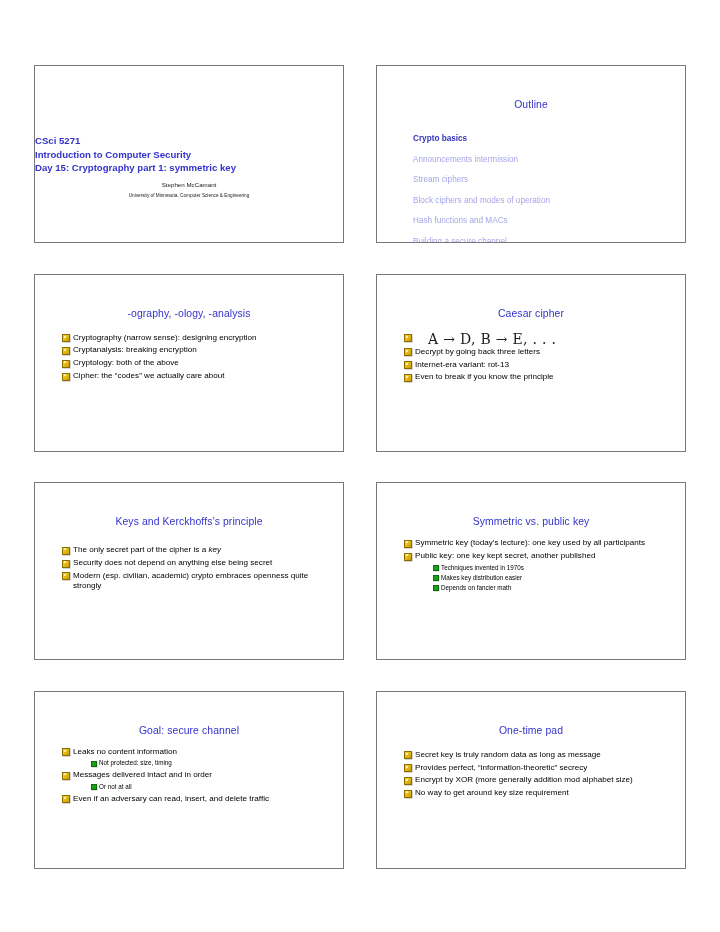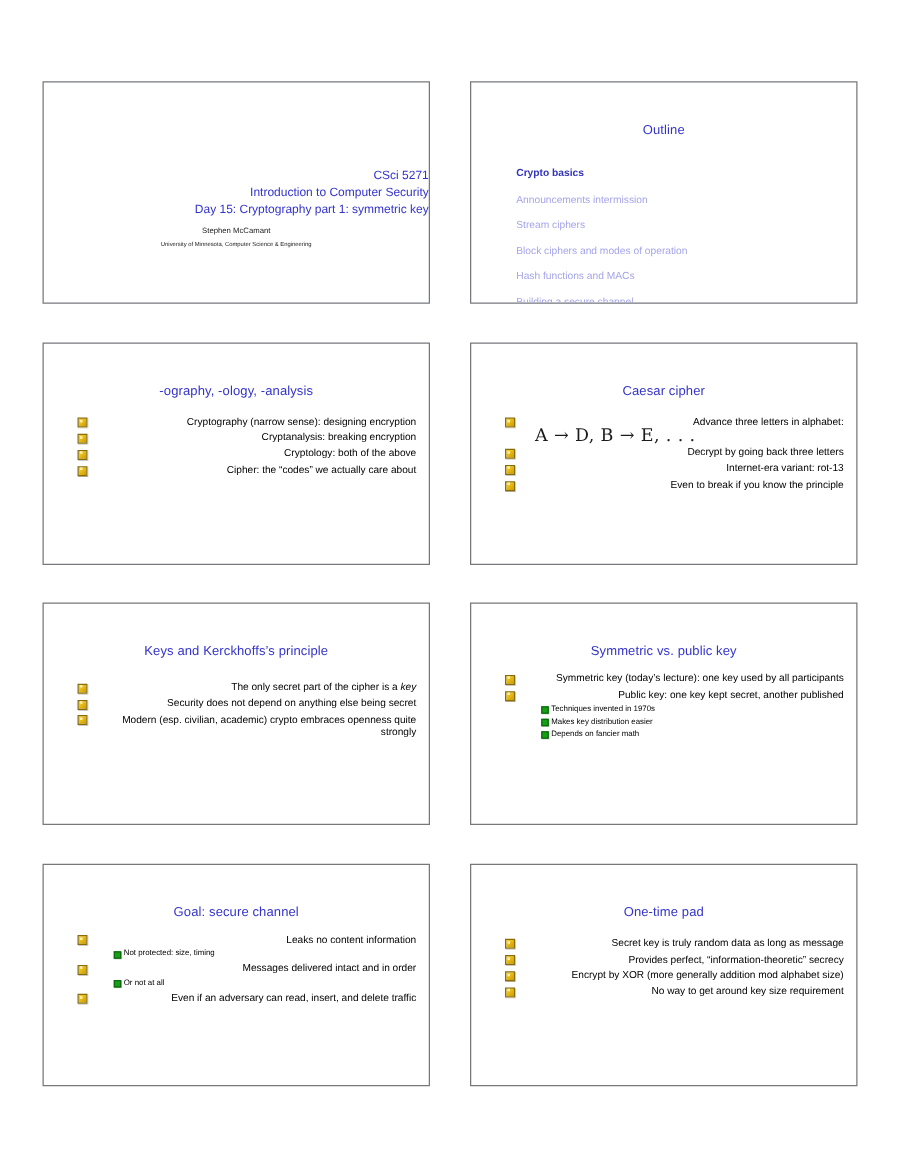--- a/index.html
+++ b/index.html
@@ -57,24 +57,25 @@
     text-align: center;
     color: #3333cc;
     font-size: 10.4px;
     line-height: 13px;
     margin-top: 32px;
     letter-spacing: 0.1px;
   }
 
   
   .titleslide .big {
-    text-align: right;
+    text-align: left;
     color: #3333cc;
     font-size: 9.6px;
     line-height: 13.6px;
+    font-weight: bold;
   }
   .titleslide .stack {
     position: absolute;
     left: 0; right: 0;
     top: 68px;
   }
   .titleslide .author {
     text-align: center;
     color: #1a1a1a;
     font-size: 6.2px;
@@ -116,21 +117,21 @@
     right: 10px;
   }
   .blist > li {
     position: relative;
     padding-left: 11px;
     font-size: 8.1px;
     line-height: 10.6px;
     color: #000000;
     margin-bottom: 2.2px;
   }
-  .blist > li > .btxt { display: block; text-align: right; }
+  .blist > li > .btxt { display: block; }
 
   
   .bullet-gold {
     position: absolute;
     left: 0;
     top: 1.6px;
     width: 6px;
     height: 6px;
     background: linear-gradient(135deg, #f5d33c 0%, #e8bb16 45%, #c79a06 100%);
     border: 0.5px solid #8a6d05;
@@ -240,21 +241,20 @@
         </ul>
       </div>
     </div>
 
     <div class="slide">
       <div class="slide-inner">
         <div class="slide-title">Caesar cipher</div>
         <ul class="blist body-a">
           <li>
             <span class="bullet-gold"></span>
-            <span class="btxt">Advance three letters in alphabet:</span>
             <div class="mathline">A → D, B → E, . . .</div>
           </li>
           <li>
             <span class="bullet-gold"></span>
             <span class="btxt">Decrypt by going back three letters</span>
           </li>
           <li>
             <span class="bullet-gold"></span>
             <span class="btxt">Internet-era variant: rot-13</span>
           </li>

